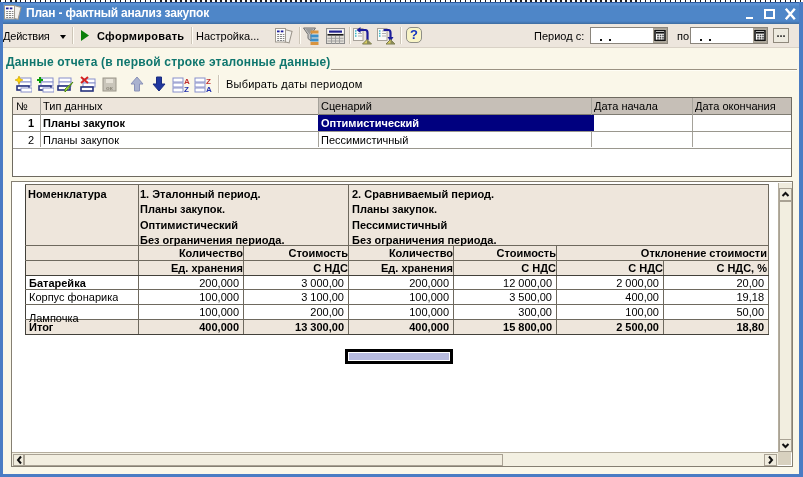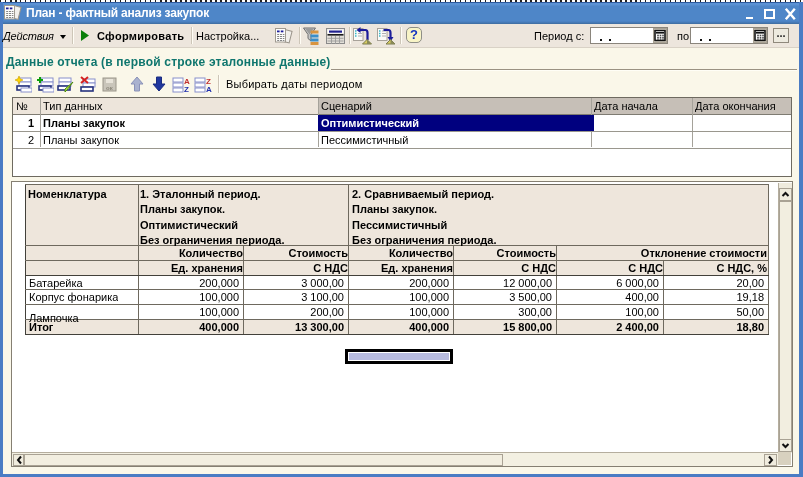--- a/index.html
+++ b/index.html
@@ -75,21 +75,21 @@
  </svg>
  <div class="abs ttext">План - фактный анализ закупок</div>
 
  <div class="abs" style="left:746px;top:16.5px;width:7px;height:2.5px;background:#fff"></div>
  <div class="abs" style="left:763.5px;top:8.5px;width:7px;height:6.5px;border:2px solid #fff"></div>
  <svg class="abs" style="left:784px;top:7px" width="13" height="14">
       <path d="M1.8 1.8 L10.8 12.2 M10.8 1.8 L1.8 12.2" stroke="#fff" stroke-width="2.4"></path>
     </svg>
 
  <div class="abs toolbar"></div>
- <div class="abs tbtext" style="left:3px;letter-spacing:-0.2px;font-style:italic;">Действия</div>
+ <div class="abs tbtext" style="left:3px;letter-spacing:-0.2px;">Действия</div>
  <svg class="abs" style="left:59px;top:34px" width="9" height="6">
       <path d="M1 1 L7 1 L4 5 Z" fill="#000"></path>
     </svg>
  <div class="abs tsep" style="left:72px;"></div>
  <svg class="abs" style="left:80px;top:30px" width="10" height="11">
       <path d="M1 0 L9 5.5 L1 11 Z" fill="#0a7f0a"></path>
     </svg>
  <div class="abs tbtext" style="left:97px;font-weight:bold;font-size:11px;top:30px;letter-spacing:0.3px;">Сформировать</div>
  <div class="abs tsep" style="left:191px;"></div>
  <div class="abs tbtext" style="left:196px;">Настройка...</div>
@@ -283,47 +283,47 @@
   <div class="tc tb tm" style="left:337px;top:65px;width:104px;">Количество</div>
   <div class="tc tb tm" style="left:442px;top:65px;width:102px;">Стоимость</div>
   <div class="tc tb tm" style="left:545px;top:65px;width:210px;">Отклонение стоимости</div>
   <div class="tc tb tm" style="left:127px;top:80px;width:104px;">Ед. хранения</div>
   <div class="tc tb tm" style="left:232px;top:80px;width:104px;">С НДС</div>
   <div class="tc tb tm" style="left:337px;top:80px;width:104px;">Ед. хранения</div>
   <div class="tc tb tm" style="left:442px;top:80px;width:102px;">С НДС</div>
   <div class="tc tb tm" style="left:545px;top:80px;width:106px;">С НДС</div>
   <div class="tc tb tm" style="left:652px;top:80px;width:103px;">С НДС, %</div>
 
-  <div class="tc" style="left:17px;top:95px;">Батарейка</div>
+  <div class="tc" style="left:17px;top:95px;font-weight:bold;">Батарейка</div>
   <div class="tc tr" style="left:127px;top:95px;width:100px;">200,000</div>
   <div class="tc tr" style="left:232px;top:95px;width:100px;">3 000,00</div>
   <div class="tc tr" style="left:337px;top:95px;width:100px;">200,000</div>
   <div class="tc tr" style="left:442px;top:95px;width:98px;">12 000,00</div>
-  <div class="tc tr" style="left:545px;top:95px;width:102px;">6 000,00</div>
+  <div class="tc tr" style="left:545px;top:95px;width:102px;">2 000,00</div>
   <div class="tc tr" style="left:652px;top:95px;width:100px;">20,00</div>
   <div class="tc" style="left:17px;top:109px;">Корпус фонарика</div>
   <div class="tc tr" style="left:127px;top:109px;width:100px;">100,000</div>
   <div class="tc tr" style="left:232px;top:109px;width:100px;">3 100,00</div>
   <div class="tc tr" style="left:337px;top:109px;width:100px;">100,000</div>
   <div class="tc tr" style="left:442px;top:109px;width:98px;">3 500,00</div>
   <div class="tc tr" style="left:545px;top:109px;width:102px;">400,00</div>
   <div class="tc tr" style="left:652px;top:109px;width:100px;">19,18</div>
   <div class="tc" style="left:17px;top:130px;text-align:center;">Лампочка</div>
   <div class="tc tr" style="left:127px;top:124px;width:100px;">100,000</div>
   <div class="tc tr" style="left:232px;top:124px;width:100px;">200,00</div>
   <div class="tc tr" style="left:337px;top:124px;width:100px;">100,000</div>
   <div class="tc tr" style="left:442px;top:124px;width:98px;">300,00</div>
   <div class="tc tr" style="left:545px;top:124px;width:102px;">100,00</div>
   <div class="tc tr" style="left:652px;top:124px;width:100px;">50,00</div>
   <div class="tc tb" style="left:17px;top:139px;">Итог</div>
   <div class="tc tb tr" style="left:127px;top:139px;width:100px;">400,000</div>
   <div class="tc tb tr" style="left:232px;top:139px;width:100px;">13 300,00</div>
   <div class="tc tb tr" style="left:337px;top:139px;width:100px;">400,000</div>
   <div class="tc tb tr" style="left:442px;top:139px;width:98px;">15 800,00</div>
-  <div class="tc tb tr" style="left:545px;top:139px;width:102px;">2 400,00</div>
+  <div class="tc tb tr" style="left:545px;top:139px;width:102px;">2 500,00</div>
   <div class="tc tb tr" style="left:652px;top:139px;width:100px;">18,80</div>
 
   <div class="vsb"></div>
   <div class="sbtn" style="left:767px;top:6px;width:11px;height:11px;"><svg width="11" height="11">
           <path class="chev" d="M2.5 7 L5.5 4 L8.5 7"></path>
         </svg></div>
   <div class="sbtn" style="left:767px;top:19px;width:11px;height:237px;background:#f2eee0;"></div>
   <div class="sbtn" style="left:767px;top:257px;width:11px;height:11px;"><svg width="11" height="11">
           <path class="chev" d="M2.5 4 L5.5 7 L8.5 4"></path>
         </svg></div>

